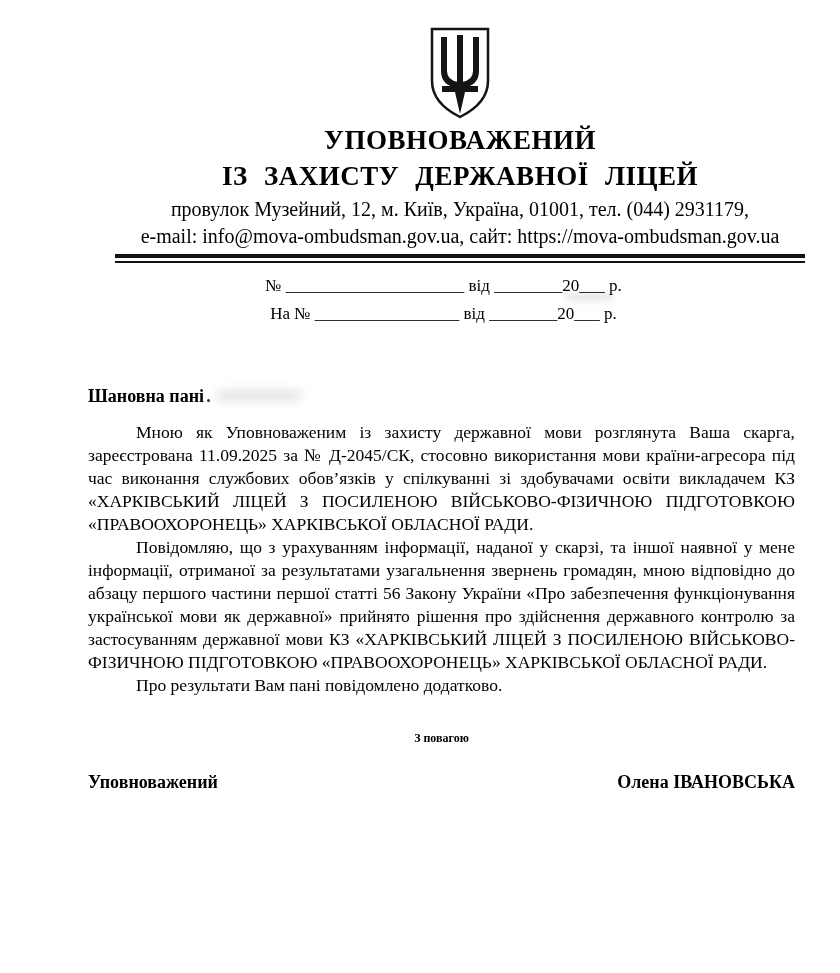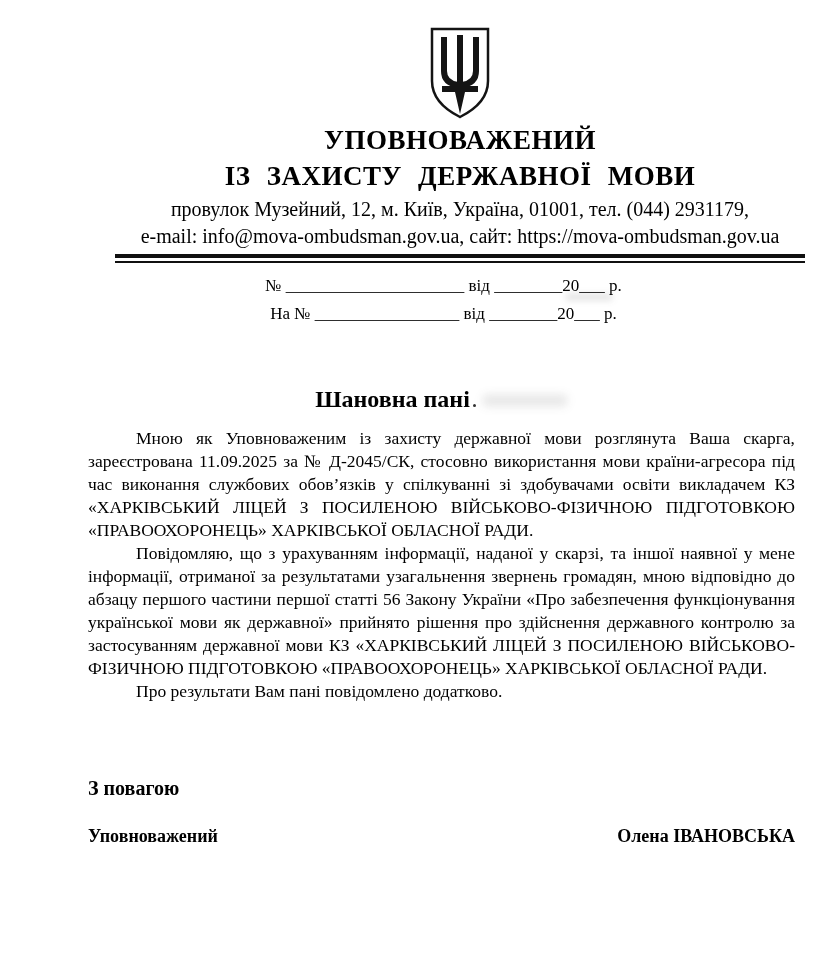--- a/index.html
+++ b/index.html
@@ -47,23 +47,23 @@
     white-space: nowrap;
     text-align: center;
   }
   .ref-line-in { }
   
   .letter-body {
     margin: 0 45px 0 88px;
   }
   .greeting {
     margin-top: 58px;
-    text-align: center;
+    text-align: left;
     font-weight: bold;
-    font-size: 24px;
+    font-size: 18px;
     position: relative;
   }
   .smudge {
     display: inline-block;
     width: 86px; height: 13px;
     margin-left: 6px;
     vertical-align: baseline;
     background: rgba(40,40,40,0.10);
     filter: blur(4px);
     border-radius: 6px;
@@ -87,23 +87,24 @@
   .para {
     margin: 0;
     font-size: 17.5px;
     line-height: 23px;
     text-align: justify;
     text-indent: 48px;
   }
   .para-first { margin-top: 14px; }
   
   .respectfully {
-    margin-top: 74px;
+    margin-top: 34px;
     font-weight: bold;
-    font-size: 20px;
+    font-size: 12px;
+    text-align: center;
   }
   .sig-row {
     margin-top: 26px;
     display: flex;
     justify-content: space-between;
     align-items: baseline;
     font-weight: bold;
     font-size: 18px;
   }
 </style>
@@ -120,21 +121,21 @@
         <path d="M4 3 H60 V55 Q60 77 32 91 Q4 77 4 55 Z" fill="none" stroke="#141414" stroke-width="2.5"></path>
         <g stroke="#141414" stroke-width="6" fill="none">
           <path d="M16 11 V45 Q16 57 30 59"></path>
           <path d="M48 11 V45 Q48 57 34 59"></path>
           <path d="M32 9 V62"></path>
         </g>
         <path d="M14 60 H50 V66 H37 L32 88 L27 66 H14 Z" fill="#141414"></path>
       </svg>
     </div>
     <div class="org-title">УПОВНОВАЖЕНИЙ</div>
-    <div class="org-title">ІЗ ЗАХИСТУ ДЕРЖАВНОЇ МОВИ</div>
+    <div class="org-title">ІЗ ЗАХИСТУ ДЕРЖАВНОЇ ЛІЦЕЙ</div>
     <div class="org-address">провулок Музейний, 12, м. Київ, Україна, 01001, тел. (044) 2931179,</div>
     <div class="org-address">e-mail: info@mova-ombudsman.gov.ua, сайт: https://mova-ombudsman.gov.ua</div>
   </div>
 
   <div class="double-rule"></div>
 
   <div class="ref-block">
     <div class="ref-line-out">№ _____________________ від ________20___ р.</div>
     <div class="ref-line-in">На № _________________ від ________20___ р.</div>
   </div>

